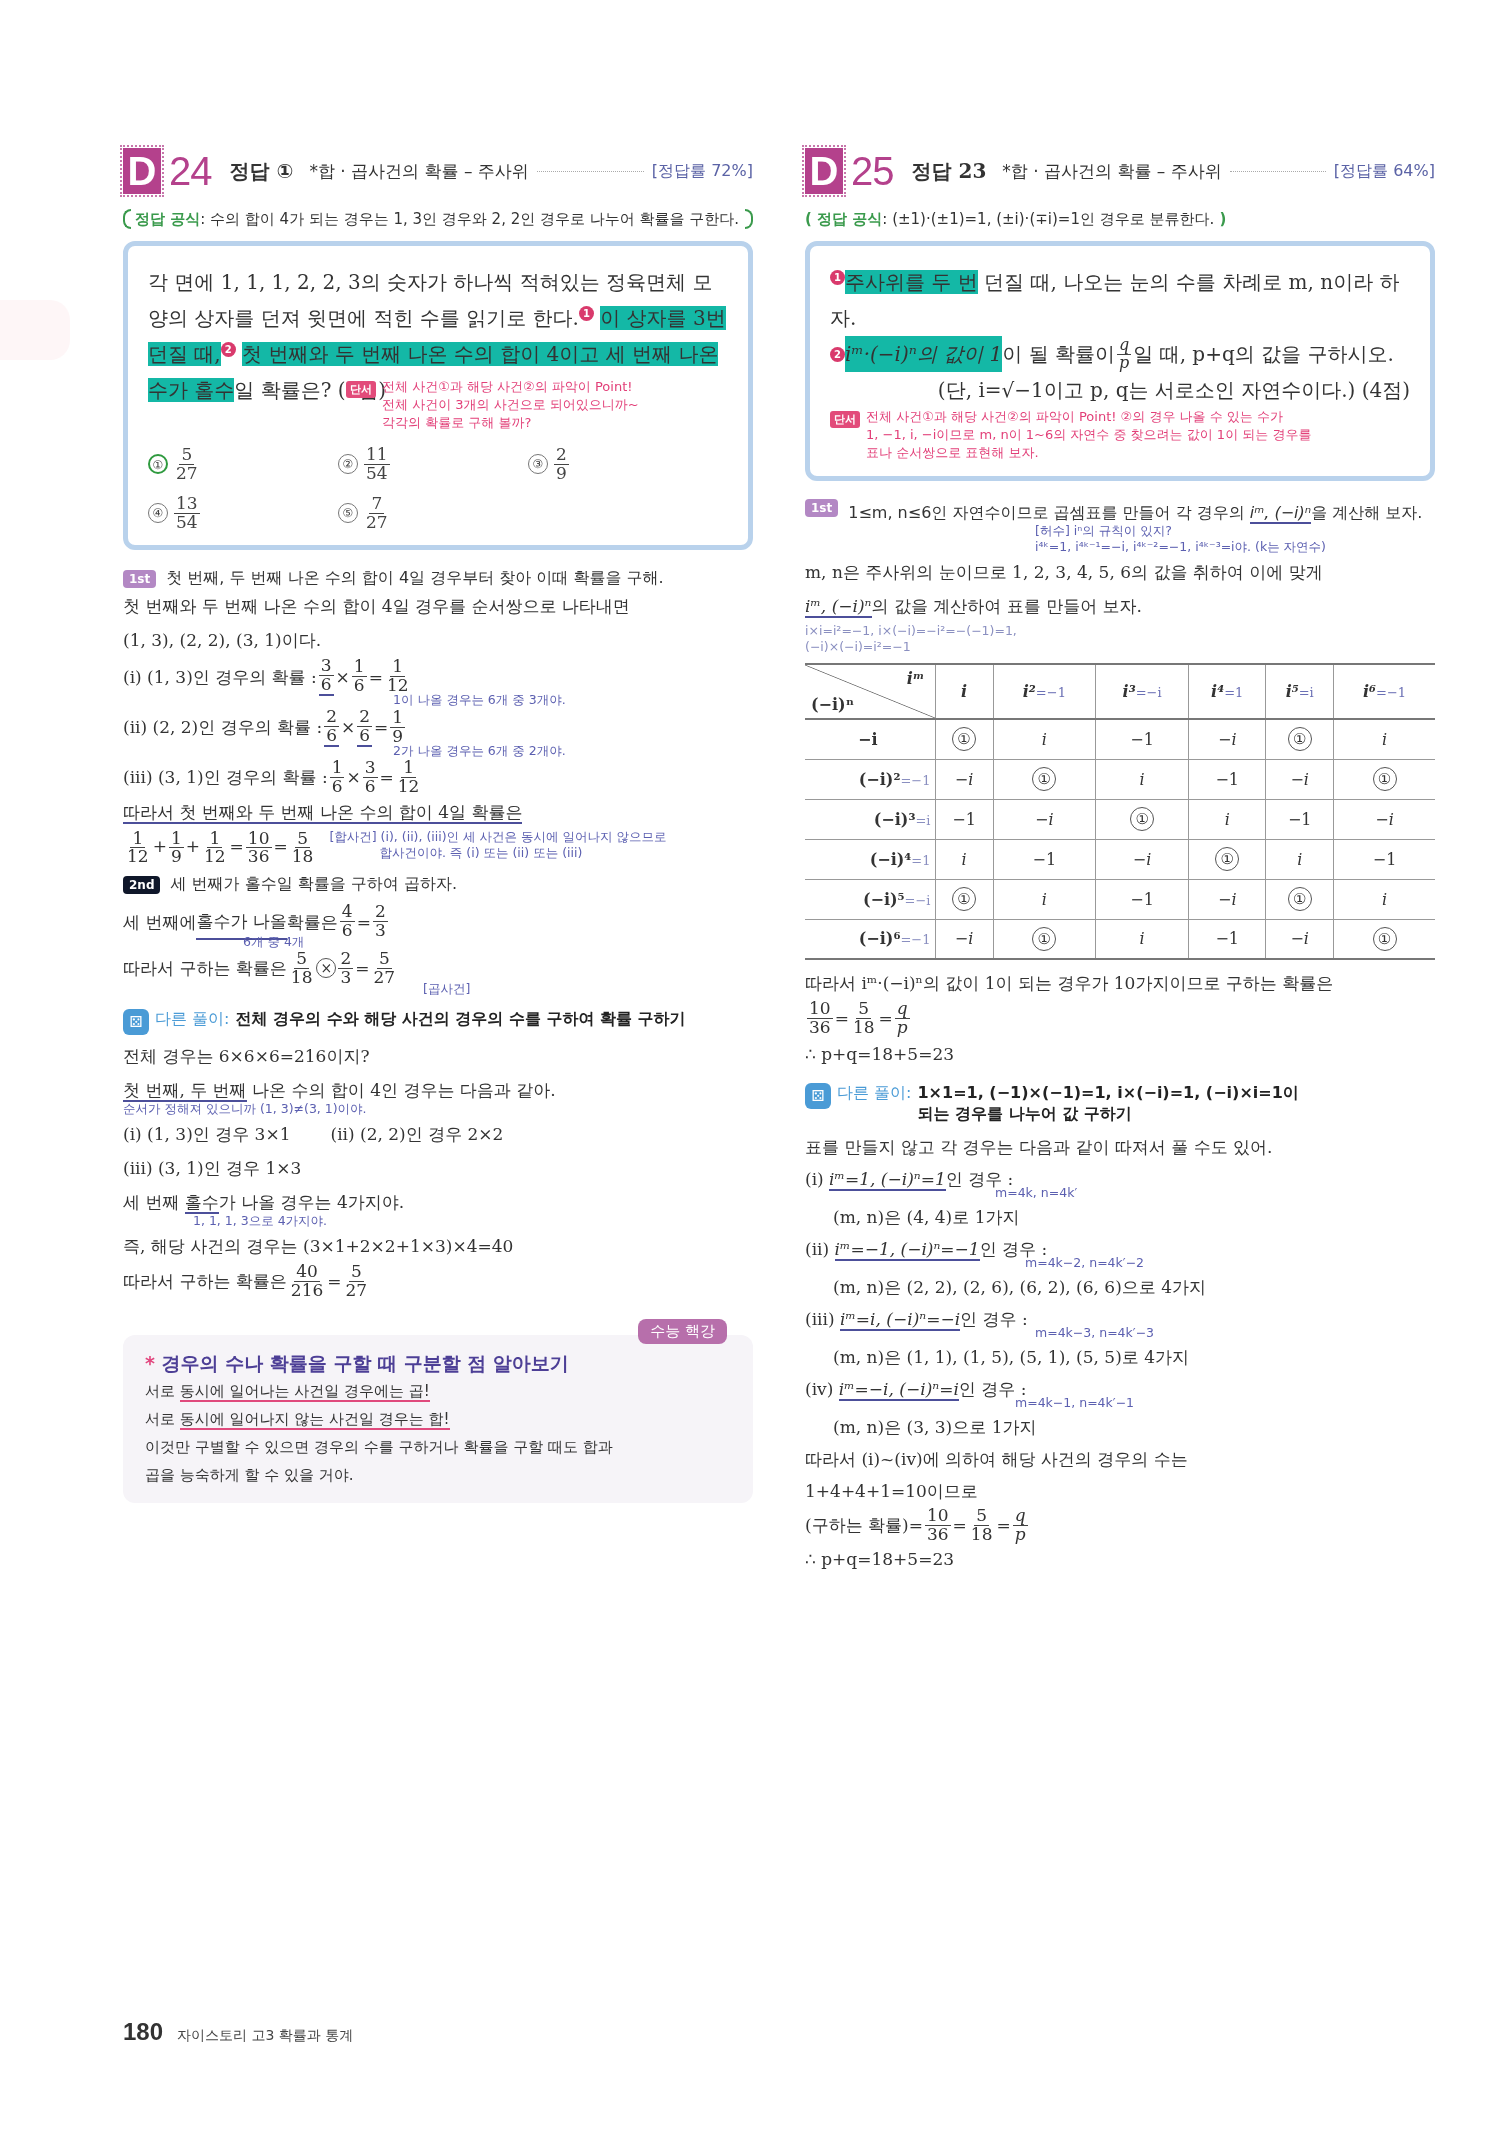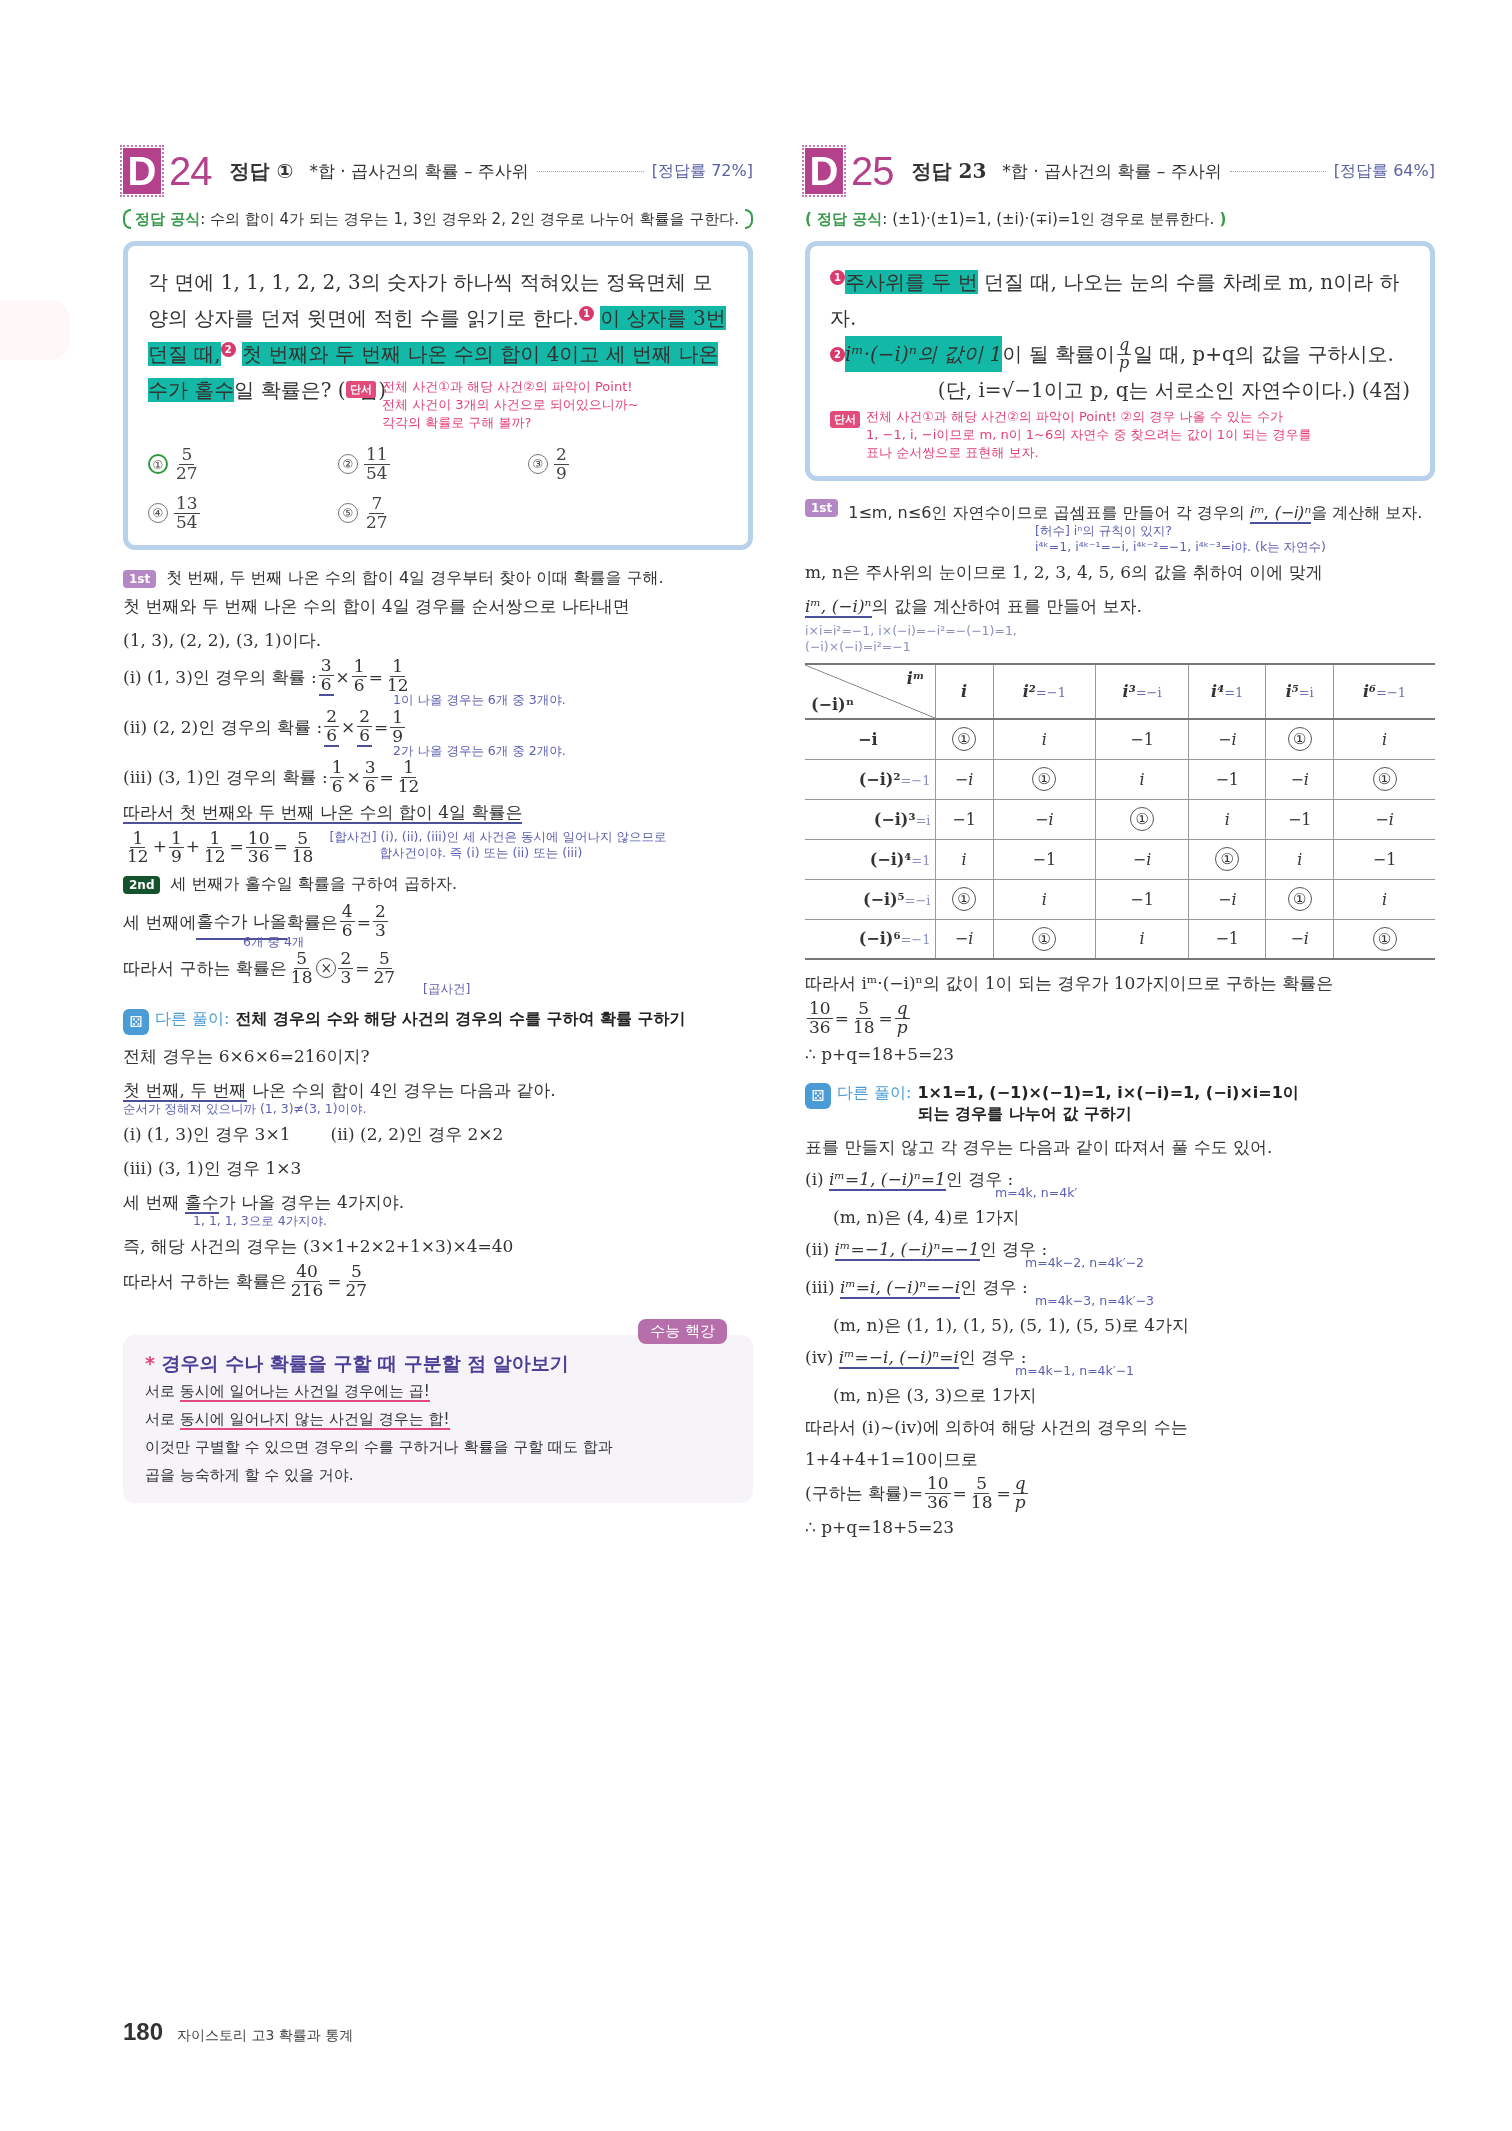--- a/index.html
+++ b/index.html
@@ -37,21 +37,21 @@
   .choice { display: flex; align-items: center; font-size: 17px; color: #444; position: relative; }
   .cnum { display: inline-block; width: 20px; height: 20px; border: 1px solid #777; border-radius: 50%; font-size: 12px; text-align: center; line-height: 18px; margin-right: 4px; }
   .choice.sel .cnum { border: 2px solid #2f9a3f; }
   .frac { display: inline-flex; flex-direction: column; align-items: center; vertical-align: middle; line-height: 1.05; margin: 0 2px; font-family: "DejaVu Serif", serif; }
   .frac .n { border-bottom: 1.2px solid #444; padding: 0 2px; }
   .frac .d { padding: 0 2px; }
 
   .step { margin-top: 18px; display: flex; align-items: center; font-size: 16px; color: #333; }
   .stag { display: inline-block; color: #fff; font-size: 12px; font-weight: bold; padding: 2px 6px; border-radius: 4px; margin-right: 10px; }
   .stag.st1 { background: #b388c4; }
-  .stag.st2 { background: #14532d; }
+  .stag.st2 { background: #0f172a; }
   .body { font-size: 17px; line-height: 34px; color: #333; font-family: "DejaVu Serif", serif; }
   .ann { font-size: 12.5px; color: #5b5fb0; font-family: "DejaVu Sans", sans-serif; line-height: 16px; }
   .ann-row { padding-left: 180px; margin-top: -4px; }
   .ul { border-bottom: 2px solid #4c4f9a; }
   .ul-pink { border-bottom: 2px solid #e04a7d; }
   .line { display: flex; align-items: center; min-height: 34px; }
   .alt { display: flex; align-items: flex-start; margin-top: 12px; font-size: 16px; }
   .alt-icon { width: 26px; height: 26px; background: #4a9bd6; border-radius: 6px; margin-right: 6px; color: #fff; font-size: 15px; text-align: center; line-height: 26px; flex-shrink: 0; }
   .alt-label { color: #4a9bd6; margin-right: 6px; white-space: nowrap; }
   .alt-title { font-weight: bold; color: #222; }
@@ -461,20 +461,21 @@
   </div>
   <div class="body" style="margin-top:6px;line-height:32px;">
     <div>표를 만들지 않고 각 경우는 다음과 같이 따져서 풀 수도 있어.</div>
 
     <div><span>(i)</span> <span class="ul it">iᵐ=1, (−i)ⁿ=1</span><span>인 경우 :</span></div>
     <div class="ann" style="padding-left:190px;margin-top:-10px;">m=4k, n=4k′</div>
     <div style="padding-left:28px;">(m, n)은 (4, 4)로 1가지</div>
 
     <div><span>(ii)</span> <span class="ul it">iᵐ=−1, (−i)ⁿ=−1</span><span>인 경우 :</span></div>
     <div class="ann" style="padding-left:220px;margin-top:-10px;">m=4k−2, n=4k′−2</div>
+    <div style="padding-left:28px;">(m, n)은 (2, 2), (2, 6), (6, 2), (6, 6)으로 4가지</div>
 
     <div><span>(iii)</span> <span class="ul it">iᵐ=i, (−i)ⁿ=−i</span><span>인 경우 :</span></div>
     <div class="ann" style="padding-left:230px;margin-top:-10px;">m=4k−3, n=4k′−3</div>
     <div style="padding-left:28px;">(m, n)은 (1, 1), (1, 5), (5, 1), (5, 5)로 4가지</div>
 
     <div><span>(iv)</span> <span class="ul it">iᵐ=−i, (−i)ⁿ=i</span><span>인 경우 :</span></div>
     <div class="ann" style="padding-left:210px;margin-top:-10px;">m=4k−1, n=4k′−1</div>
     <div style="padding-left:28px;">(m, n)은 (3, 3)으로 1가지</div>
 
     <div>따라서 (i)~(iv)에 의하여 해당 사건의 경우의 수는</div>

